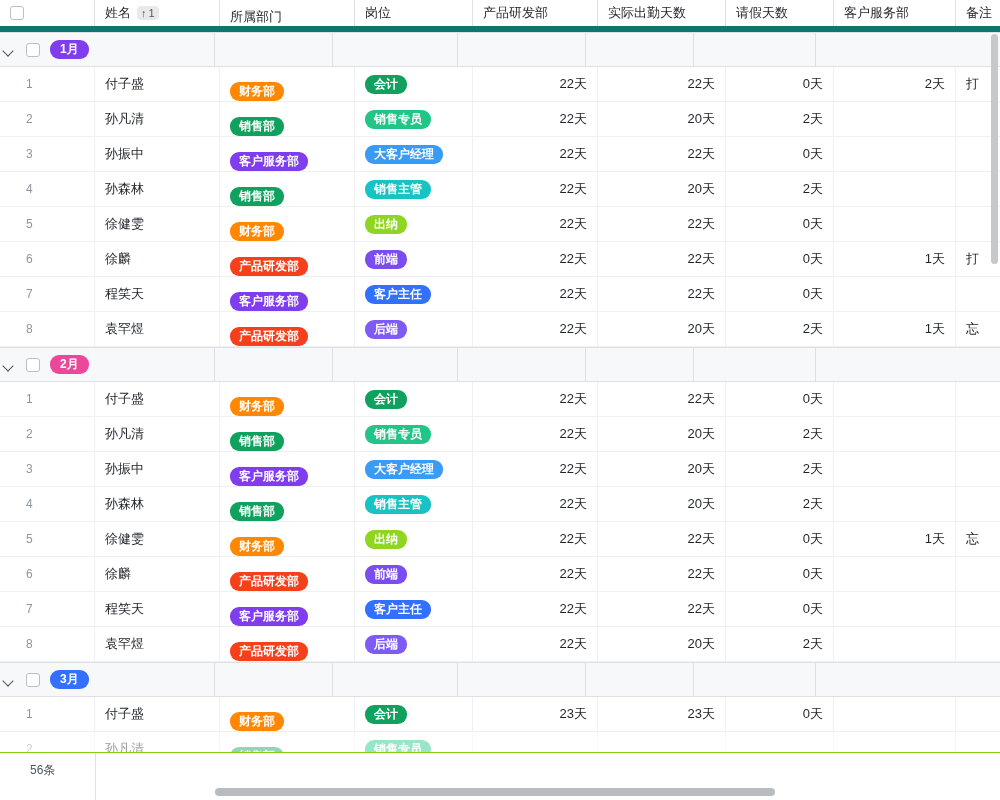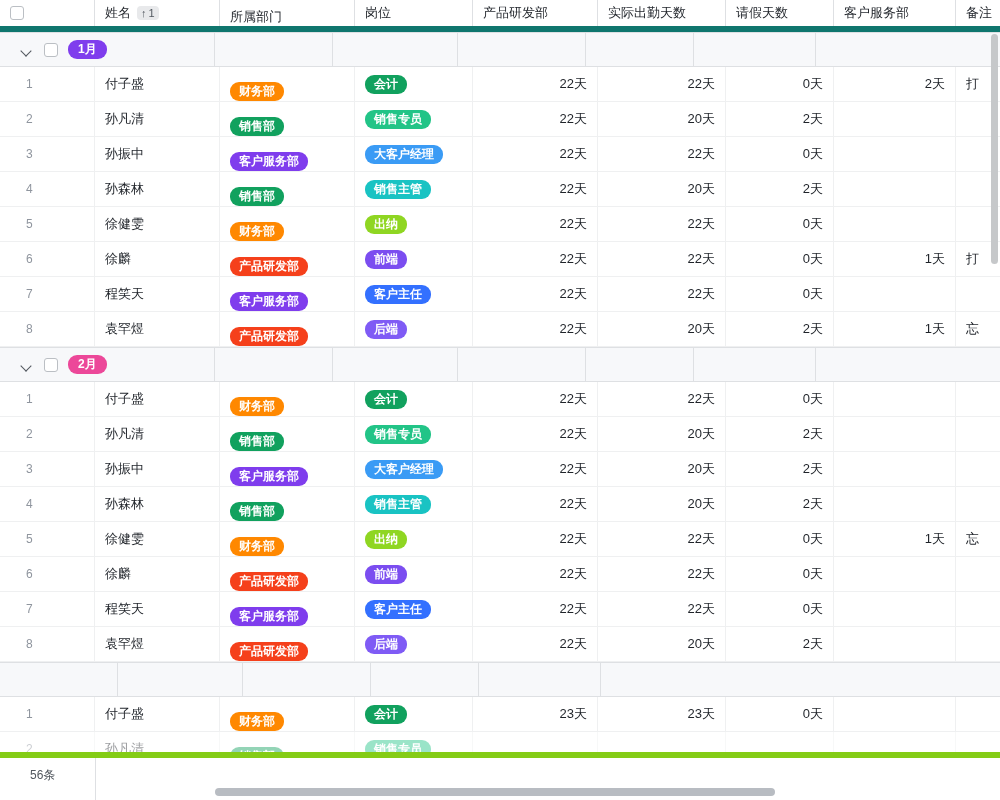--- a/index.html
+++ b/index.html
@@ -110,21 +110,21 @@
   .c-late  { width: 122px; }
   .c-note  { width: 44px; border-right: none; }
 
   
   .group-head {
     width: 215px;
     box-sizing: border-box;
     border-right: 1px solid #dee0e3;
     display: flex;
     align-items: center;
-    padding-left: 20px;
+    padding-left: 2px;
     gap: 10px;
   }
   .chevron {
     width: 14px;
     height: 14px;
     display: inline-block;
     position: relative;
   }
   .chevron::before {
     content: "";
@@ -162,21 +162,21 @@
     border-radius: 4px;
   }
   
   .footer {
     position: absolute;
     left: 0;
     bottom: 0;
     width: 1000px;
     height: 48px;
     background: #ffffff;
-    border-top: 6px solid #84cc16;
+    border-top: 1px solid #84cc16;
     box-sizing: border-box;
   }
   .footer-count {
     position: absolute;
     left: 30px;
     top: 9px;
     font-size: 12px;
     color: #51575e;
   }
   .footer-divider {
@@ -543,20 +543,25 @@
         </div>
         <div class="cell c-due num">22天</div>
         <div class="cell c-real num">20天</div>
         <div class="cell c-leave num">2天</div>
         <div class="cell c-late num"></div>
         <div class="cell c-note">
           <span class="note-txt"></span>
         </div>
       </div>
       <div class="row group">
+        <div class="group-head">
+          <span class="chevron"></span>
+          <span class="cb-box"></span>
+          <span class="tag tag-month" style="background:#3370ff">3月</span>
+        </div>
         <div class="cell c-post"></div>
         <div class="cell c-due"></div>
         <div class="cell c-real"></div>
         <div class="cell c-leave"></div>
         <div class="cell c-late"></div>
         <div class="cell c-note"></div>
       </div>
       <div class="row">
         <div class="cell c-idx idx">1</div>
         <div class="cell c-name">付子盛</div>

